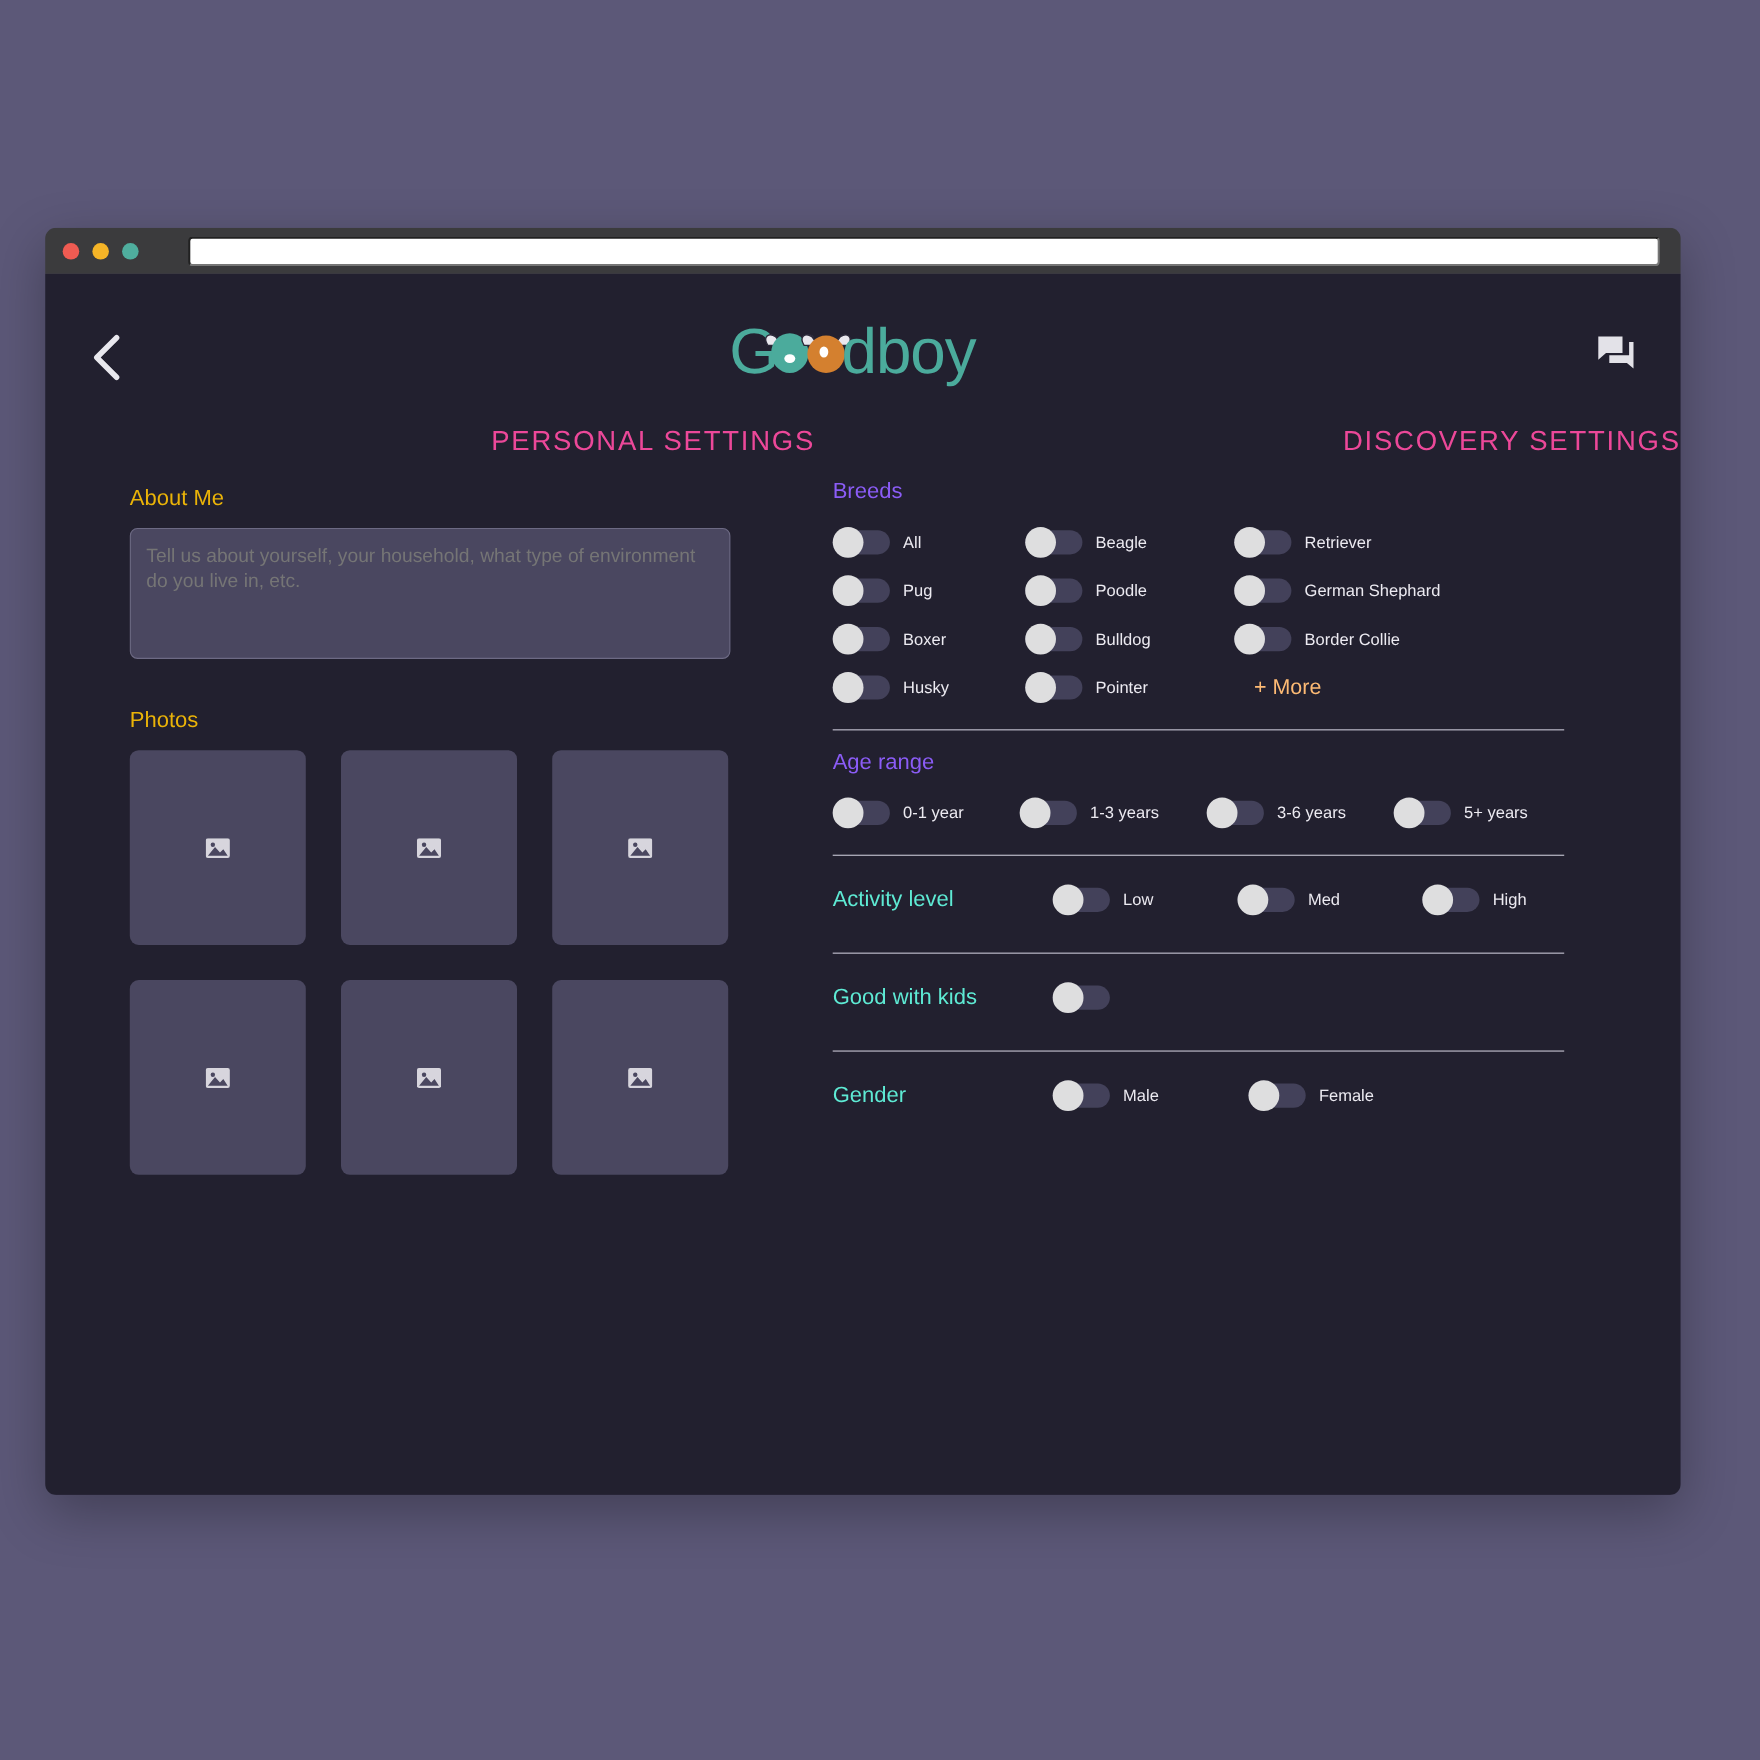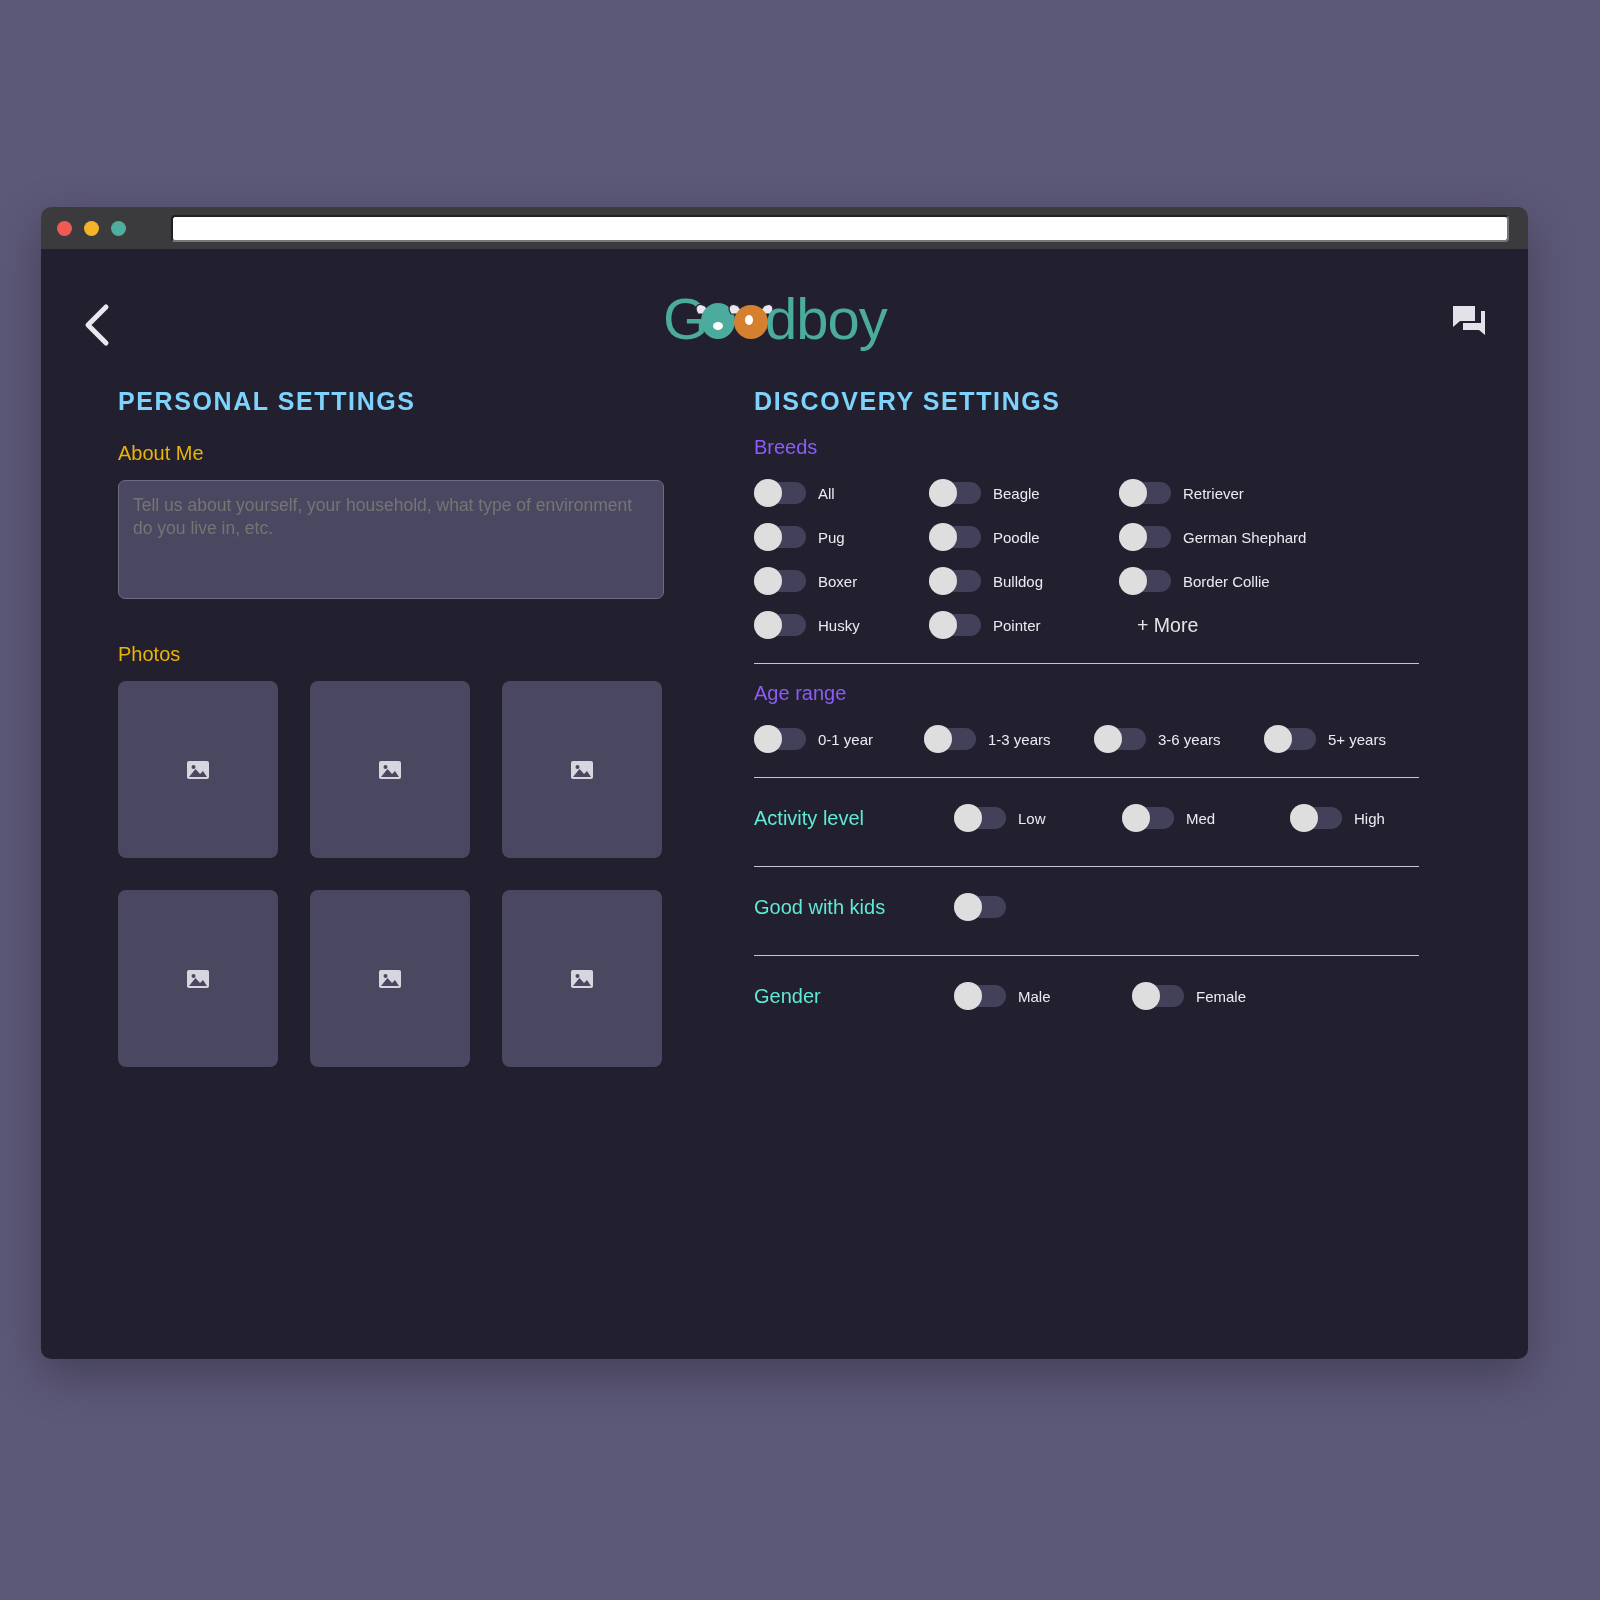--- a/index.html
+++ b/index.html
@@ -109,28 +109,29 @@
     cursor: pointer;
   }
 
   
   .columns {
     display: flex;
     padding: 28px 0 0 0;
   }
 
   .col-left  { width: 700px; padding-left: 77px; }
-  .col-right { flex: 1; padding-left: 8px; padding-right: 70px; }
+  .col-right { flex: 1; padding-left: 8px; }
 
   .section-title {
     font-size: 25px;
     letter-spacing: 1.6px;
-    color: #7dd3fc;
+    color: #ec4899;
     margin-bottom: 26px;
-    font-weight: 700;
+    font-weight: 400;
+    text-align: right;
   }
   .section-title.right { margin-bottom: 20px; margin-left: 8px; }
 
   .field-label {
     font-size: 20px;
     color: #eab308;
     margin-bottom: 15px;
     font-weight: 400;
   }
 
@@ -225,21 +226,21 @@
   }
 
   .toggle-label {
     font-size: 15px;
     color: #eceaf1;
     white-space: nowrap;
   }
 
   .more-link {
     font-size: 19.5px;
-    color: #e5e5e5;
+    color: #fdba74;
     cursor: pointer;
     padding-left: 18px;
     align-self: center;
     height: 36px;
     display: flex;
     align-items: center;
   }
 
   .divider {
     height: 1px;

